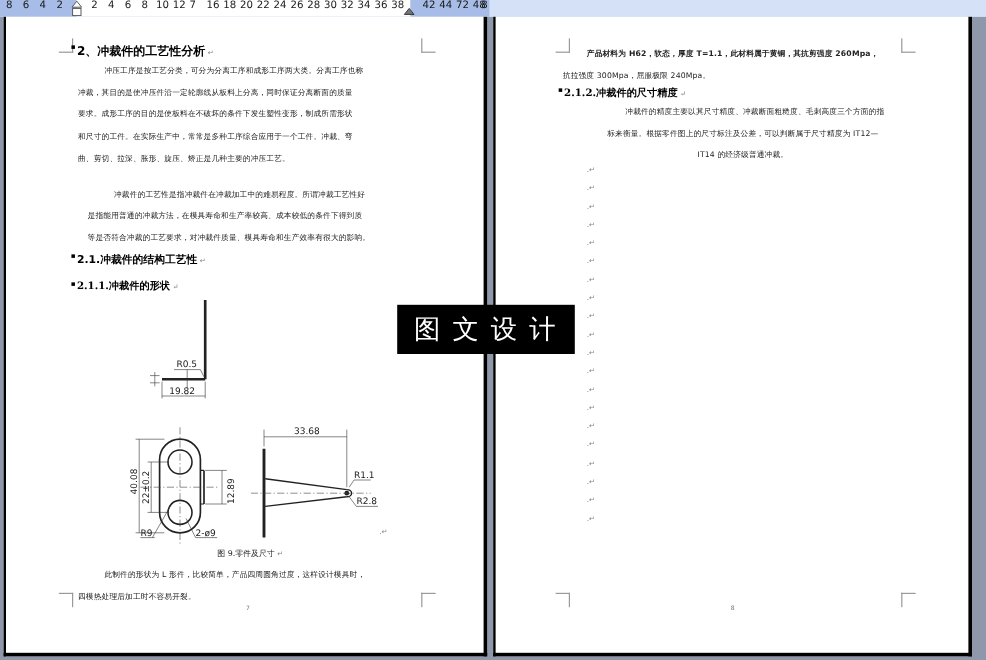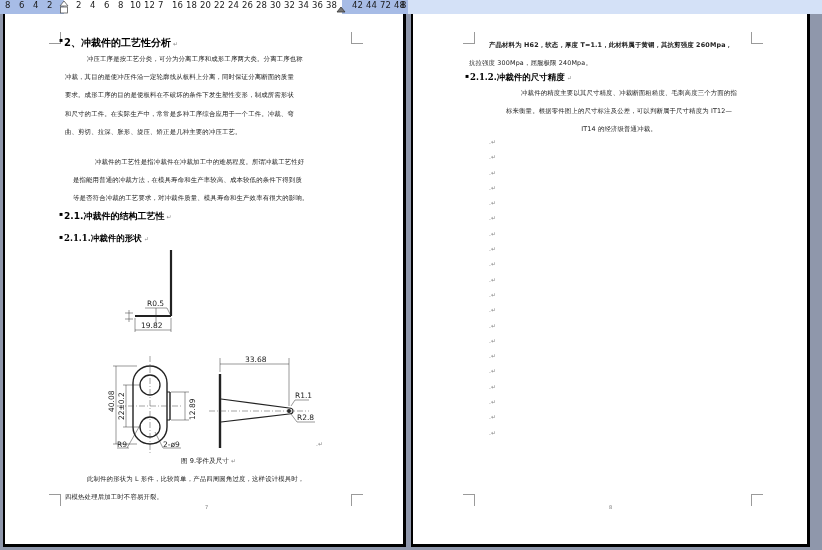--- a/index.html
+++ b/index.html
@@ -255,14 +255,15 @@
       <div>.↵</div>
         <div>.↵</div>
         <div>.↵</div>
         <div>.↵</div>
         <div>.↵</div>
     </div>
 
     <div class="pagenum" style="left:196px;top:490px;">8</div>
   </div>
 
+  <div class="watermark">图文设计</div>
 
 </div>
 
 </body></html>

